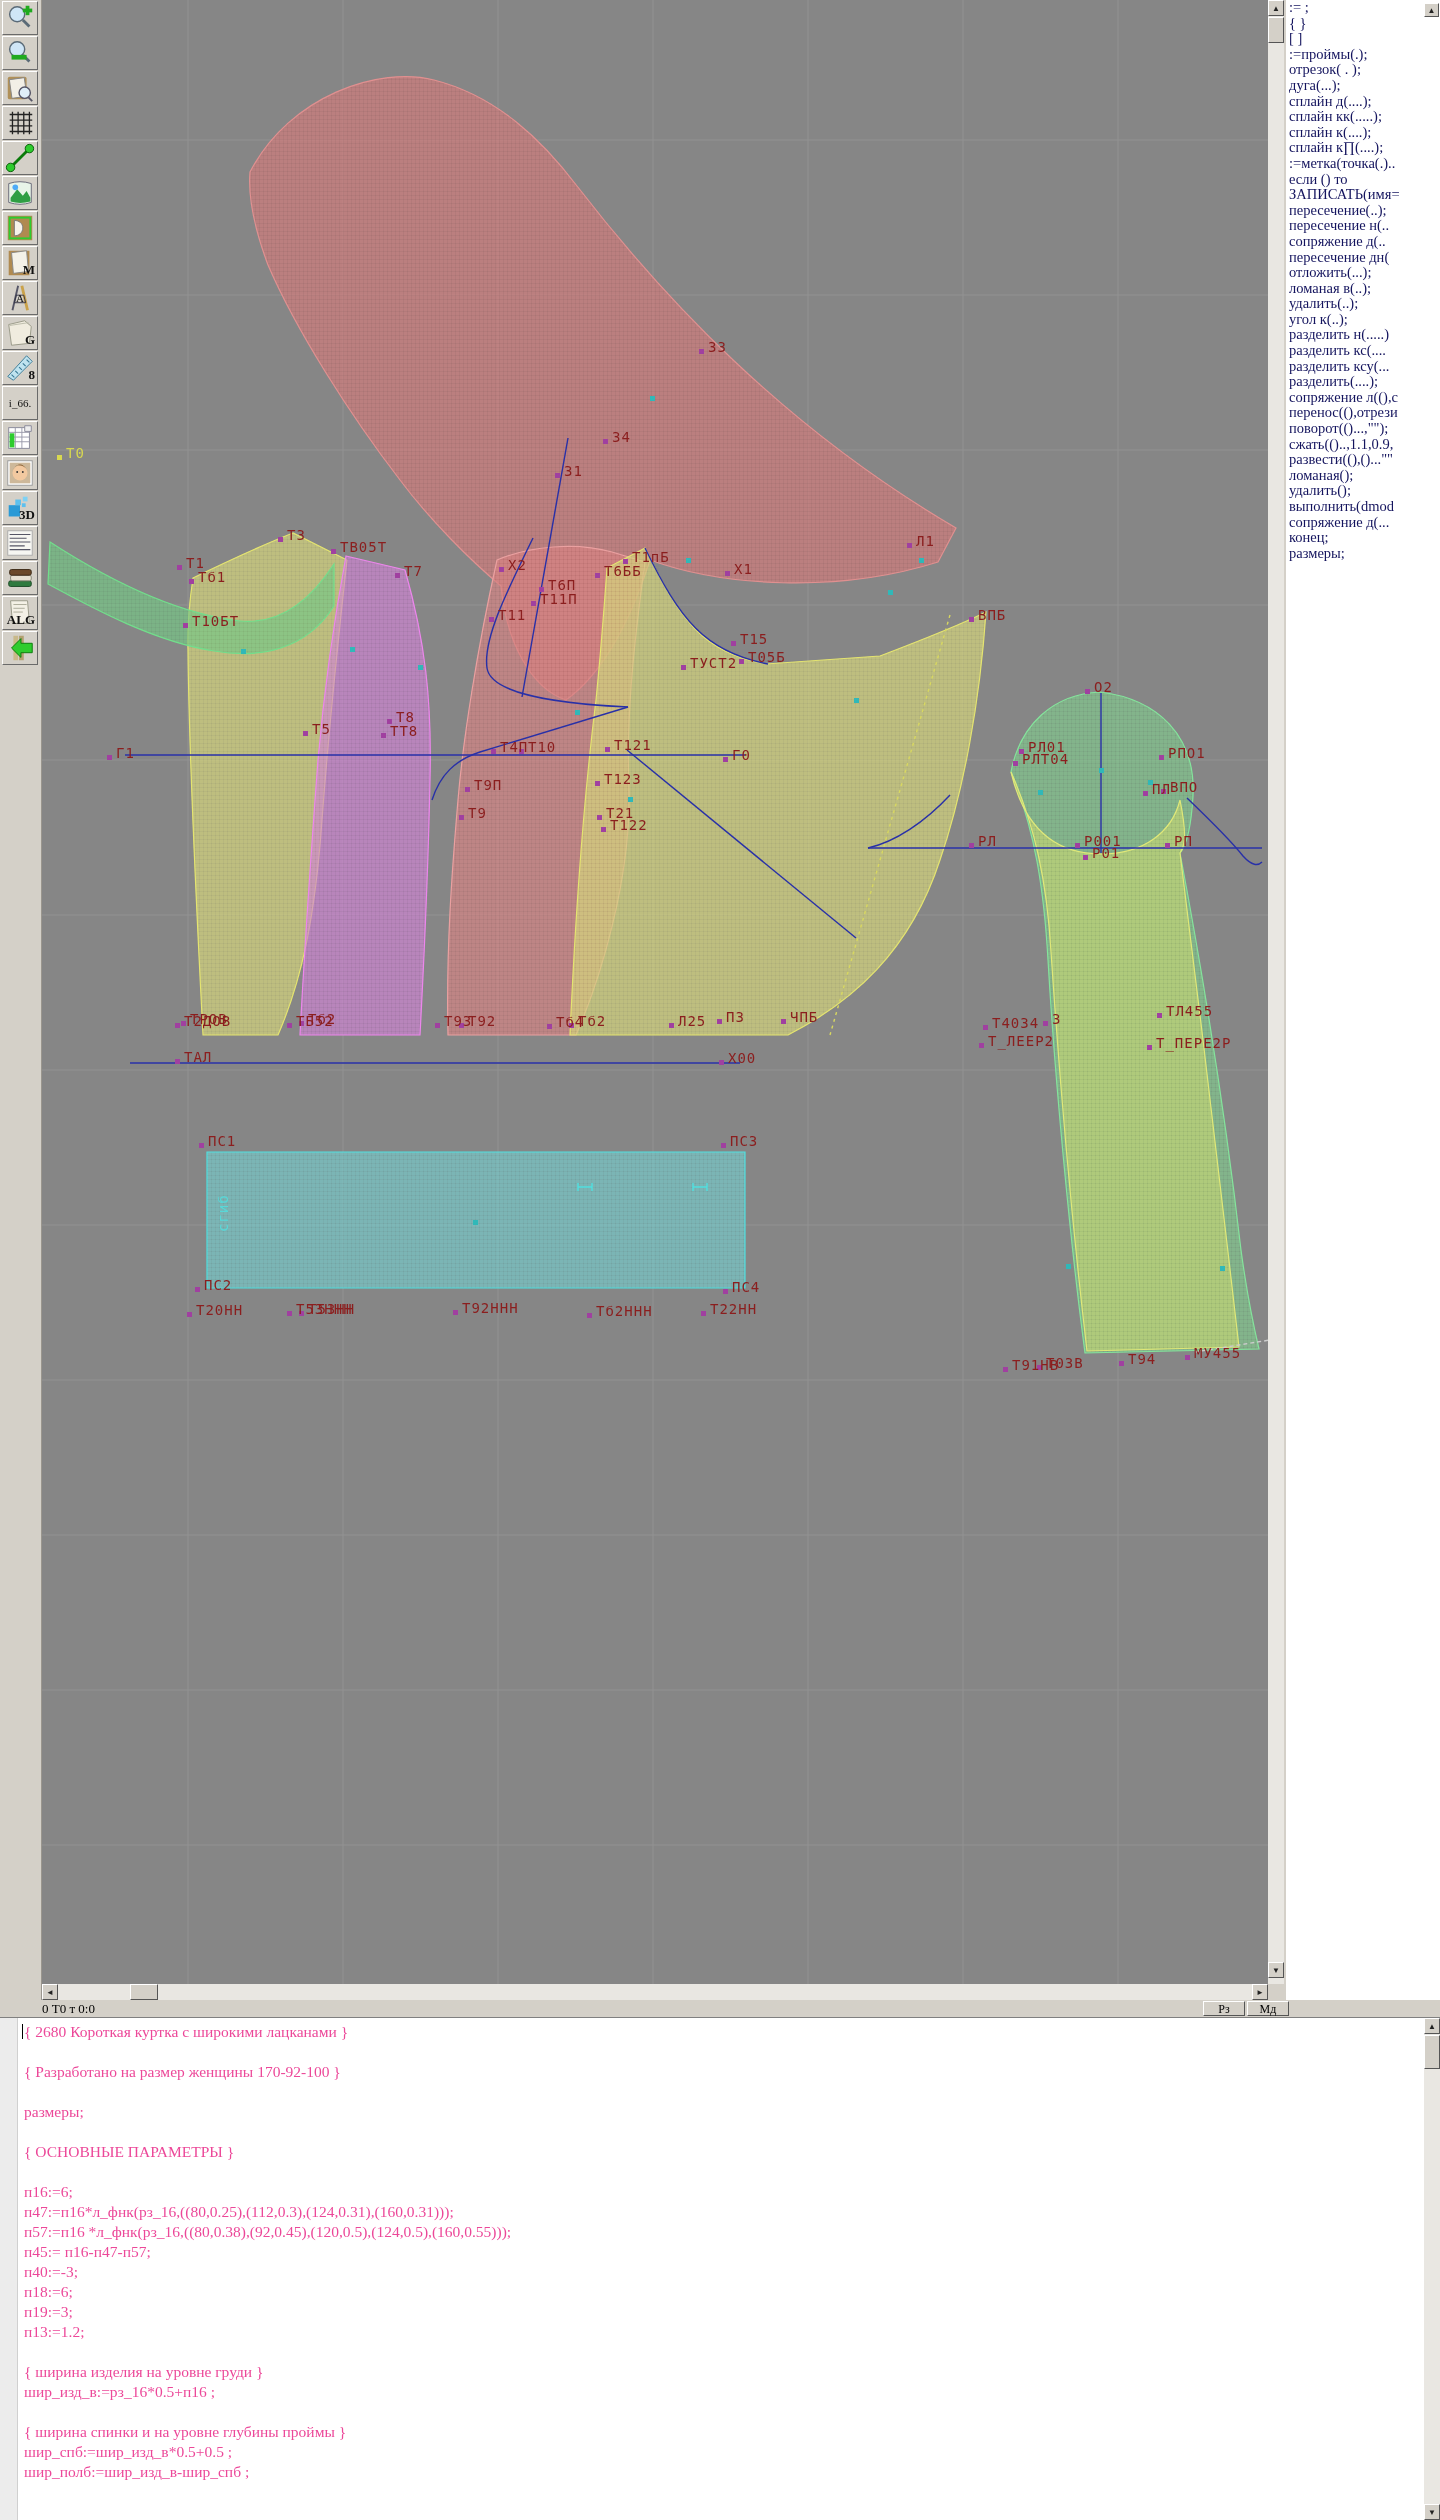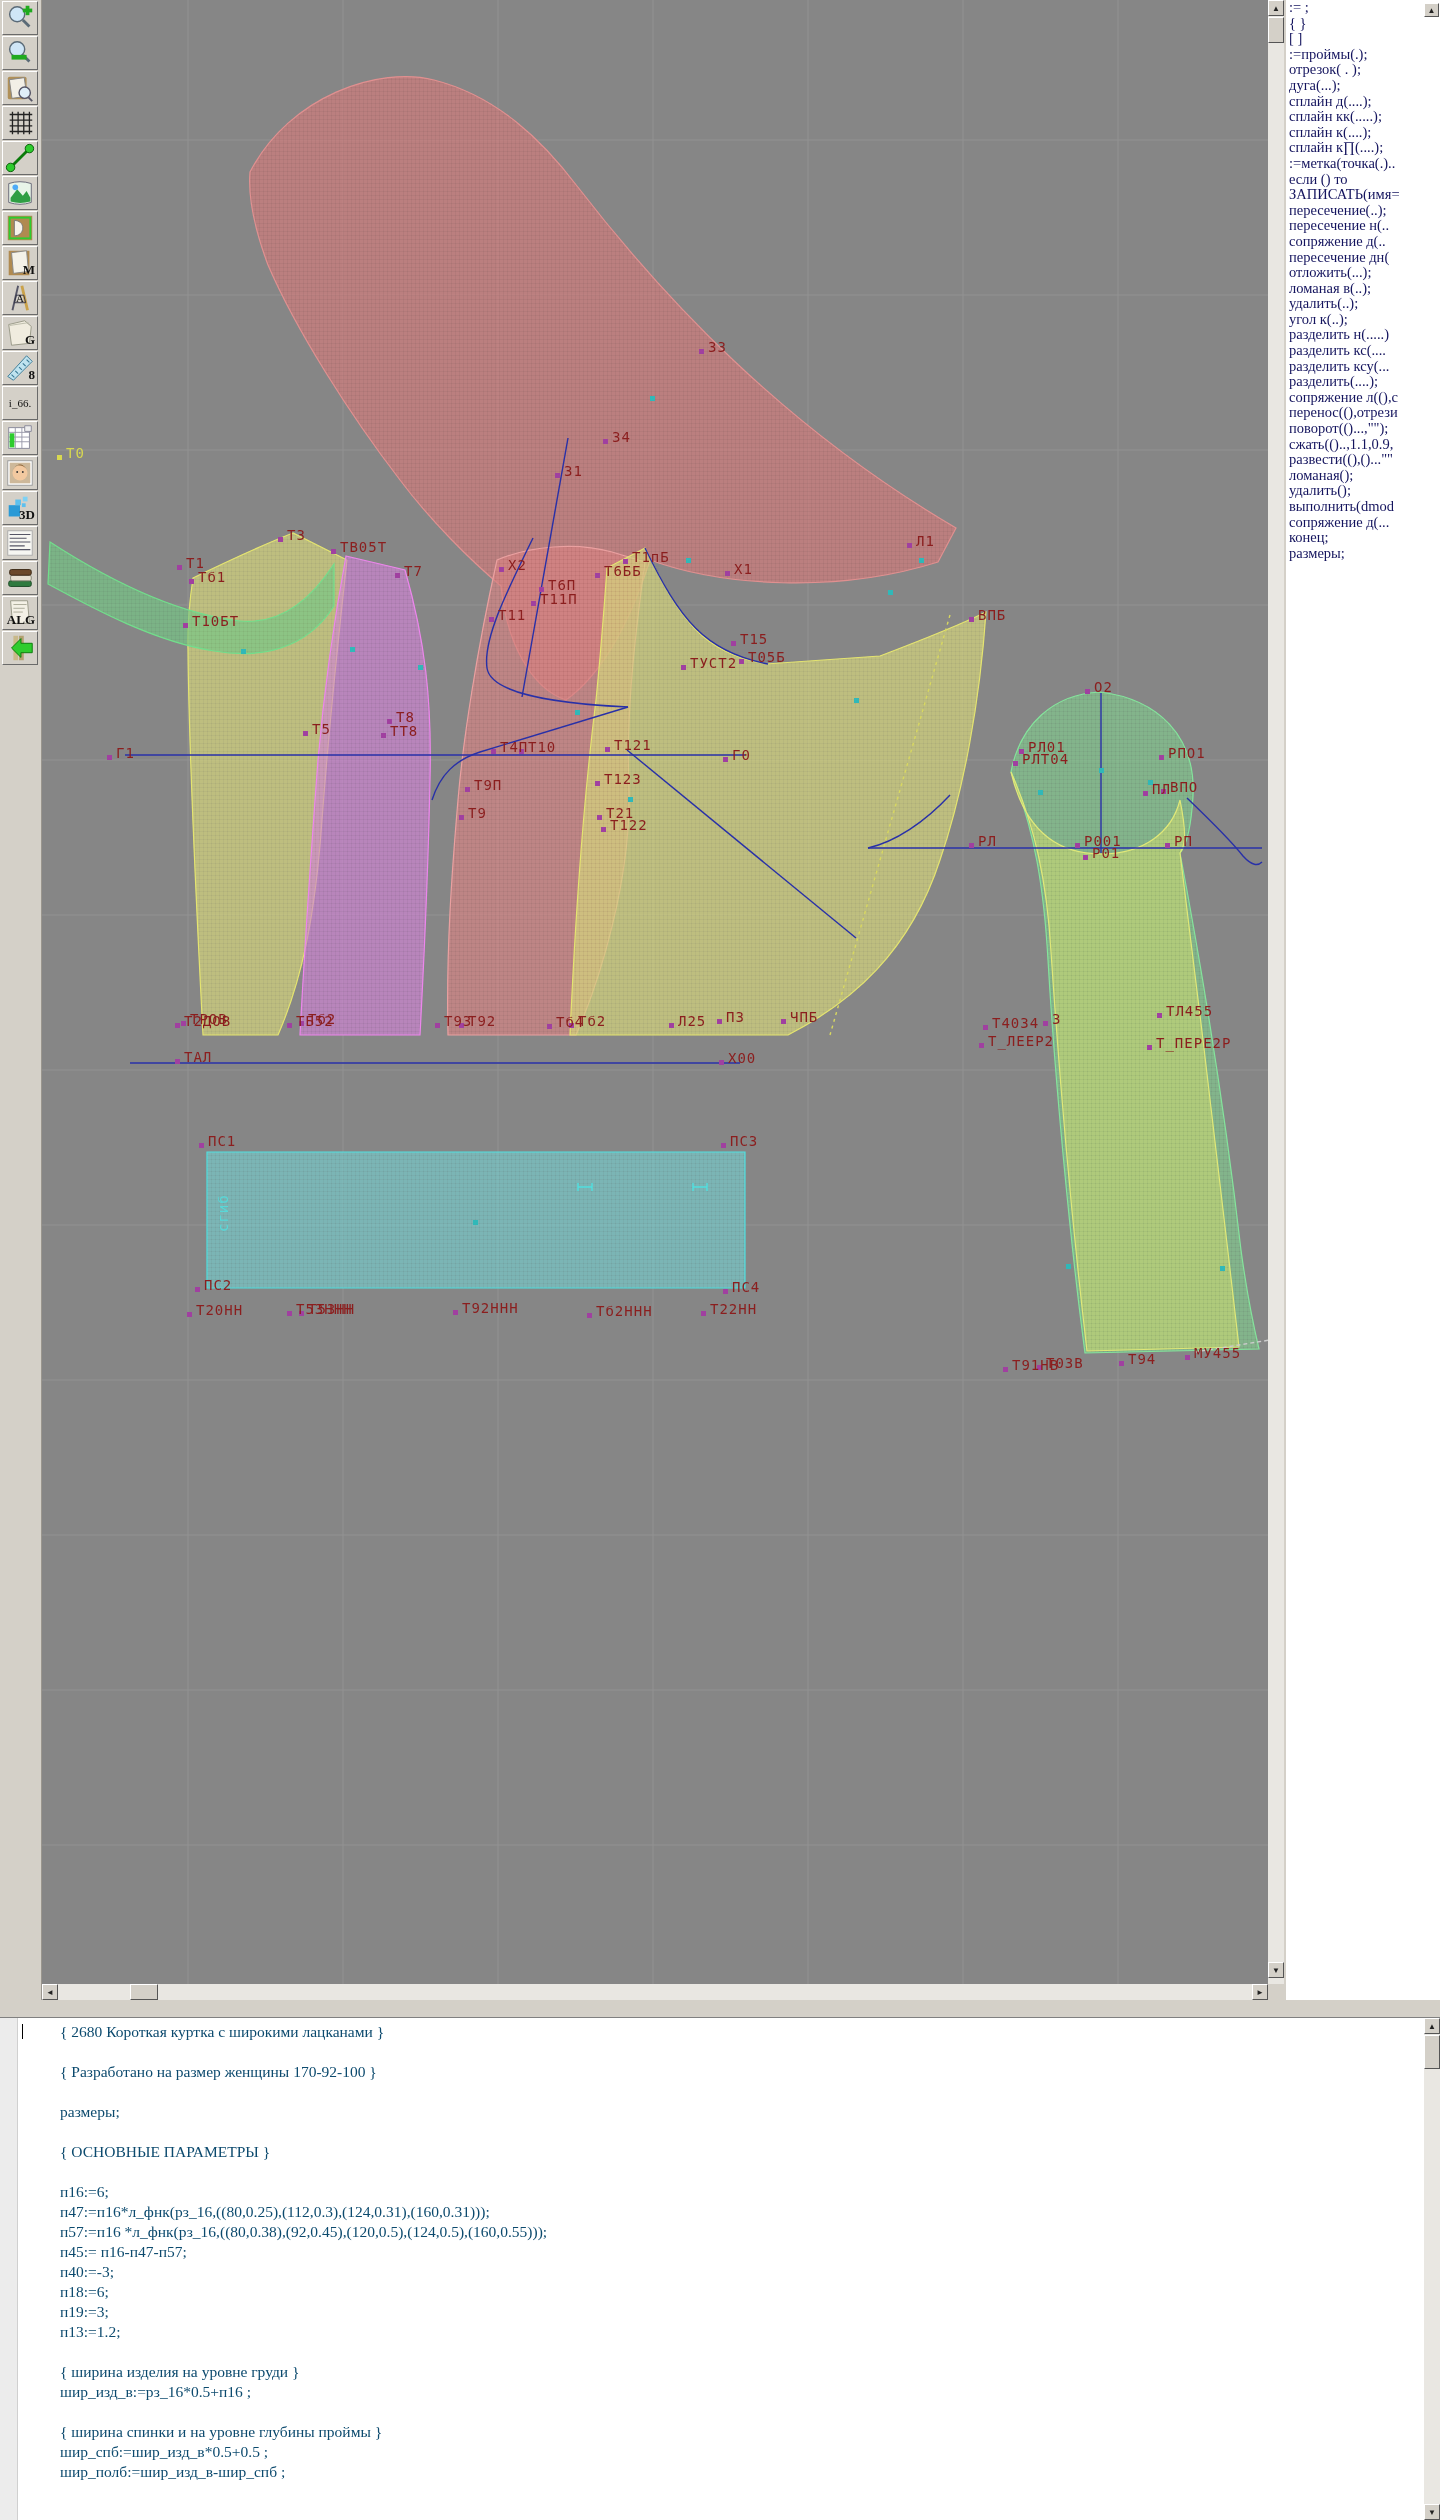--- a/index.html
+++ b/index.html
@@ -37,21 +37,21 @@
               font-family:"Liberation Serif",serif; }
 
   
   #rpanel { position:absolute; left:1286px; top:0; width:154px; height:2000px; background:#fff; overflow:hidden; }
   .cmd { font-family:"Liberation Serif",serif; font-size:14.5px; line-height:15.6px; color:#14145e; white-space:nowrap; padding-left:3px; }
   #rpanel-up { position:absolute; left:1424px; top:3px; width:15px; height:14px; }
 
   
   #editor { position:absolute; left:0; top:2017px; width:1440px; height:503px; background:#fff; border-top:1px solid #808080; }
   #editor-gutter { position:absolute; left:0; top:0; width:18px; height:503px; background:#ececec; border-right:1px solid #d0d0d0; }
-  #editor-text { position:absolute; left:24px; top:4px; font-family:"Liberation Serif",serif; font-size:15.5px; line-height:20px; color:#0c4a6e; white-space:pre;margin-left:36px; }
+  #editor-text { position:absolute; left:24px; top:4px; font-family:"Liberation Serif",serif; font-size:15.5px; line-height:20px; color:#ec4899; white-space:pre; }
   #caret { position:absolute; left:22px; top:6px; width:1px; height:15px; background:#000; }
 </style>
 </head>
 <body>
 
 <div id="app">
 
   <div id="toolbar">
     <div class="tbtn">
         <svg viewBox="0 0 34 34">
@@ -458,20 +458,25 @@
     <div class="sb-thumb" style="left:0;top:17px;width:16px;height:26px;"></div>
     <div class="sb-btn" style="left:0;top:1962px;">▼</div>
   </div>
 
   <div class="sb sb-track" style="left:42px;top:1984px;width:1226px;height:16px;">
     <div class="sb-btn" style="left:0;top:0;">◄</div>
     <div class="sb-thumb" style="left:88px;top:0;width:28px;height:16px;"></div>
     <div class="sb-btn" style="left:1210px;top:0;">►</div>
   </div>
 
+  <div id="statusbar">
+    <span id="status-left">0  Т0 т 0:0</span>
+    <div class="mini-btn" style="left:1203px;">Рз</div>
+    <div class="mini-btn" style="left:1247px;">Мд</div>
+  </div>
 
   <div id="rpanel">
       <div class="cmd">:= ;</div>
       <div class="cmd">{  }</div>
       <div class="cmd">[  ]</div>
       <div class="cmd">:=проймы(.);</div>
       <div class="cmd">отрезок( . );</div>
       <div class="cmd">дуга(...);</div>
       <div class="cmd">сплайн  д(....);</div>
       <div class="cmd">сплайн  кк(.....);</div>

